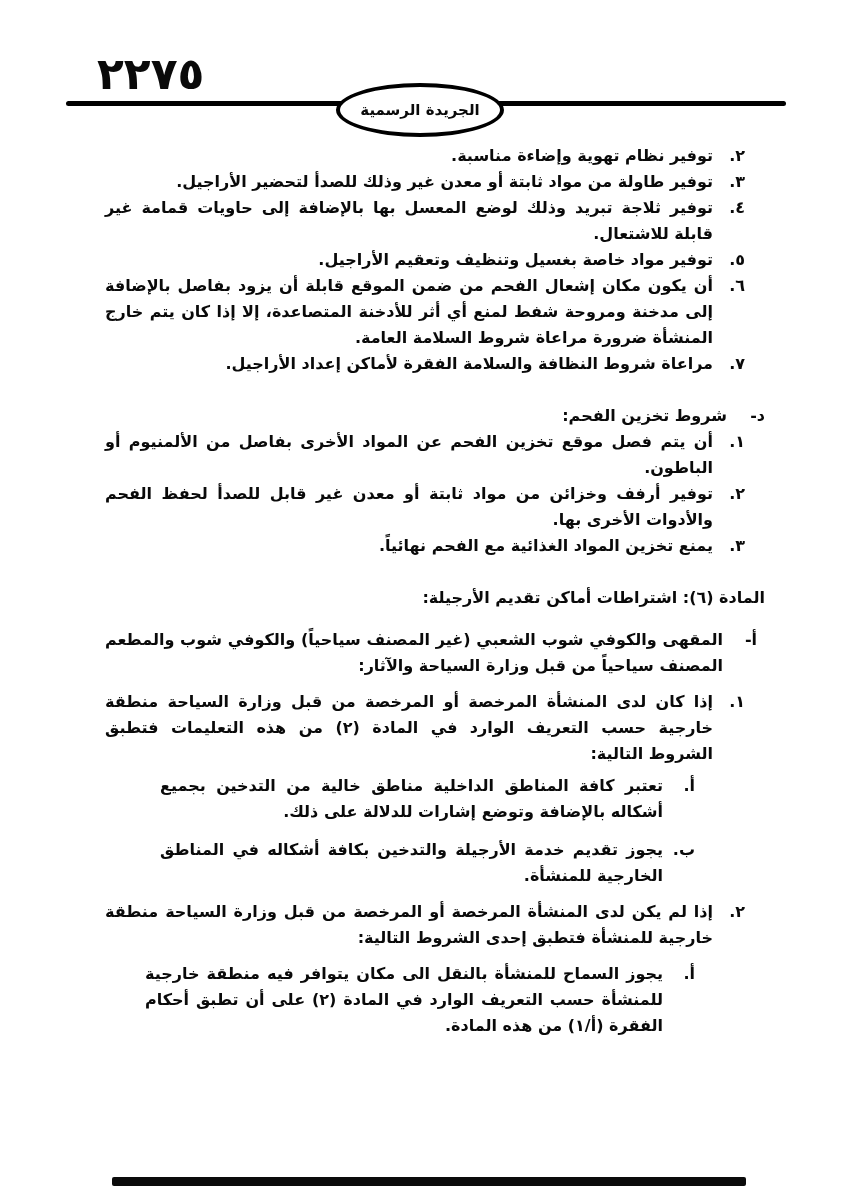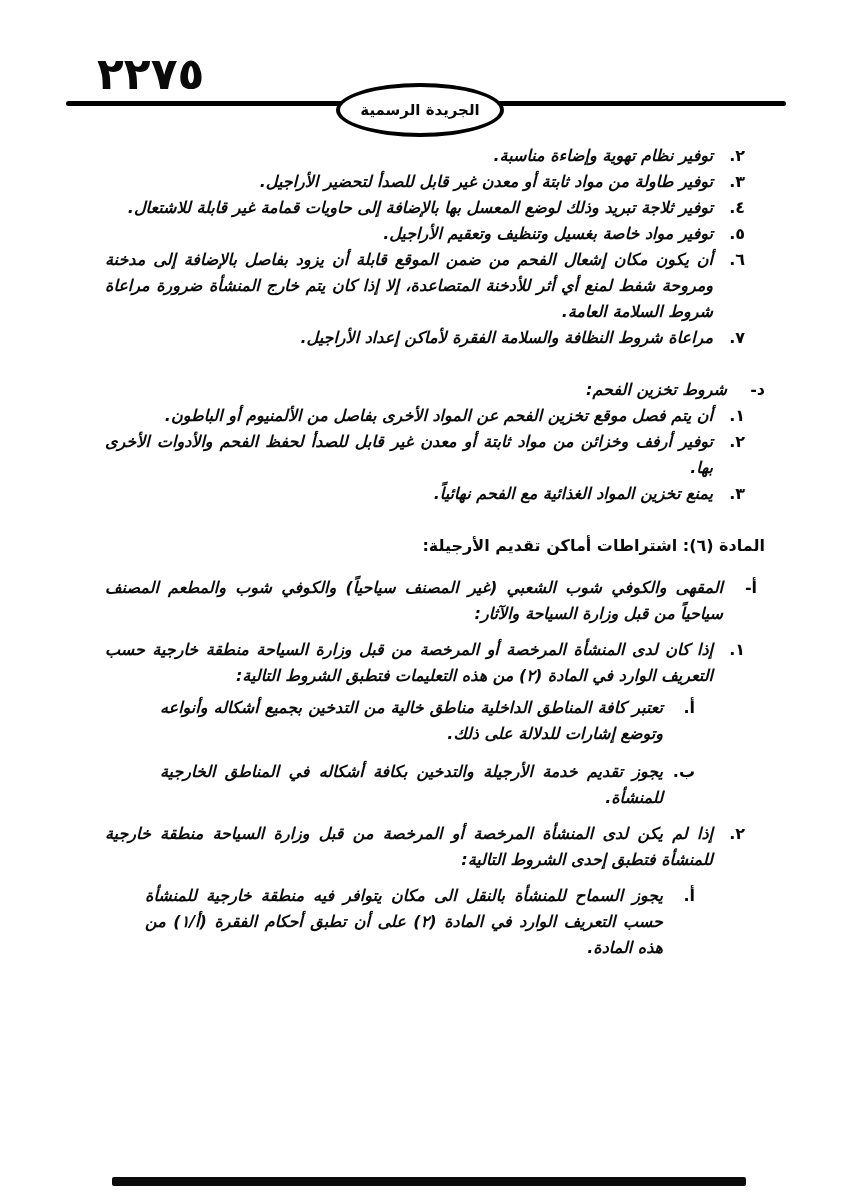--- a/index.html
+++ b/index.html
@@ -31,21 +31,21 @@
     box-sizing:border-box;
   }
   .banner-ellipse span{font-size:15px;white-space:nowrap;}
   .content{
     position:absolute;top:143px;left:105px;right:85px;
     direction:rtl;
     font-size:16px;line-height:26px;
   }
   .li{display:flex;}
   .li .num{flex:0 0 auto;min-width:24px;margin-left:8px;white-space:nowrap;}
-  .li .txt{flex:1 1 auto;text-align:justify;font-style:italic;}
+  .li .txt{flex:1 1 auto;text-align:justify;}
   .sect{margin-right:0;}
   .sect .num{min-width:30px;}
   .indent-1{margin-right:20px;}
   .clause-a{margin-right:8px;}
   .clause-a .num{min-width:26px;}
   .sub-item{margin-right:70px;margin-left:55px;}
   .sub-item-last{margin-right:70px;margin-left:40px;}
   .heading-line{text-align:right;}
   .mt-lg{margin-top:26px;}
   .mt-md{margin-top:16px;}
@@ -71,21 +71,21 @@
   </div>
 
   <div class="content">
 
     <div class="li indent-1">
       <span class="num">٢.</span>
       <span class="txt">توفير نظام تهوية وإضاءة مناسبة.</span>
     </div>
     <div class="li indent-1">
       <span class="num">٣.</span>
-      <span class="txt">توفير طاولة من مواد ثابتة أو معدن غير قابل للصدأ لتحضير الأراجيل.</span>
+      <span class="txt">توفير طاولة من مواد ثابتة أو معدن غير وذلك للصدأ لتحضير الأراجيل.</span>
     </div>
     <div class="li indent-1">
       <span class="num">٤.</span>
       <span class="txt">توفير ثلاجة تبريد وذلك لوضع المعسل بها بالإضافة إلى حاويات قمامة غير قابلة للاشتعال.</span>
     </div>
     <div class="li indent-1">
       <span class="num">٥.</span>
       <span class="txt">توفير مواد خاصة بغسيل وتنظيف وتعقيم الأراجيل.</span>
     </div>
     <div class="li indent-1">
@@ -121,21 +121,21 @@
       <span class="txt">المقهى والكوفي شوب الشعبي (غير المصنف سياحياً) والكوفي شوب والمطعم المصنف سياحياً من قبل وزارة السياحة والآثار:</span>
     </div>
 
     <div class="li indent-1 mt-sm">
       <span class="num">١.</span>
       <span class="txt">إذا كان لدى المنشأة المرخصة أو المرخصة من قبل وزارة السياحة منطقة خارجية حسب التعريف الوارد في المادة (٢) من هذه التعليمات فتطبق الشروط التالية:</span>
     </div>
 
     <div class="li sub-item mt-xs">
       <span class="num">أ.</span>
-      <span class="txt">تعتبر كافة المناطق الداخلية مناطق خالية من التدخين بجميع أشكاله وأنواعه وتوضع إشارات للدلالة على ذلك.</span>
+      <span class="txt">تعتبر كافة المناطق الداخلية مناطق خالية من التدخين بجميع أشكاله بالإضافة وتوضع إشارات للدلالة على ذلك.</span>
     </div>
 
     <div class="li sub-item mt-12">
       <span class="num">ب.</span>
       <span class="txt">يجوز تقديم خدمة الأرجيلة والتدخين بكافة أشكاله في المناطق الخارجية للمنشأة.</span>
     </div>
 
     <div class="li indent-1 mt-sm">
       <span class="num">٢.</span>
       <span class="txt">إذا لم يكن لدى المنشأة المرخصة أو المرخصة من قبل وزارة السياحة منطقة خارجية للمنشأة فتطبق إحدى الشروط التالية:</span>

